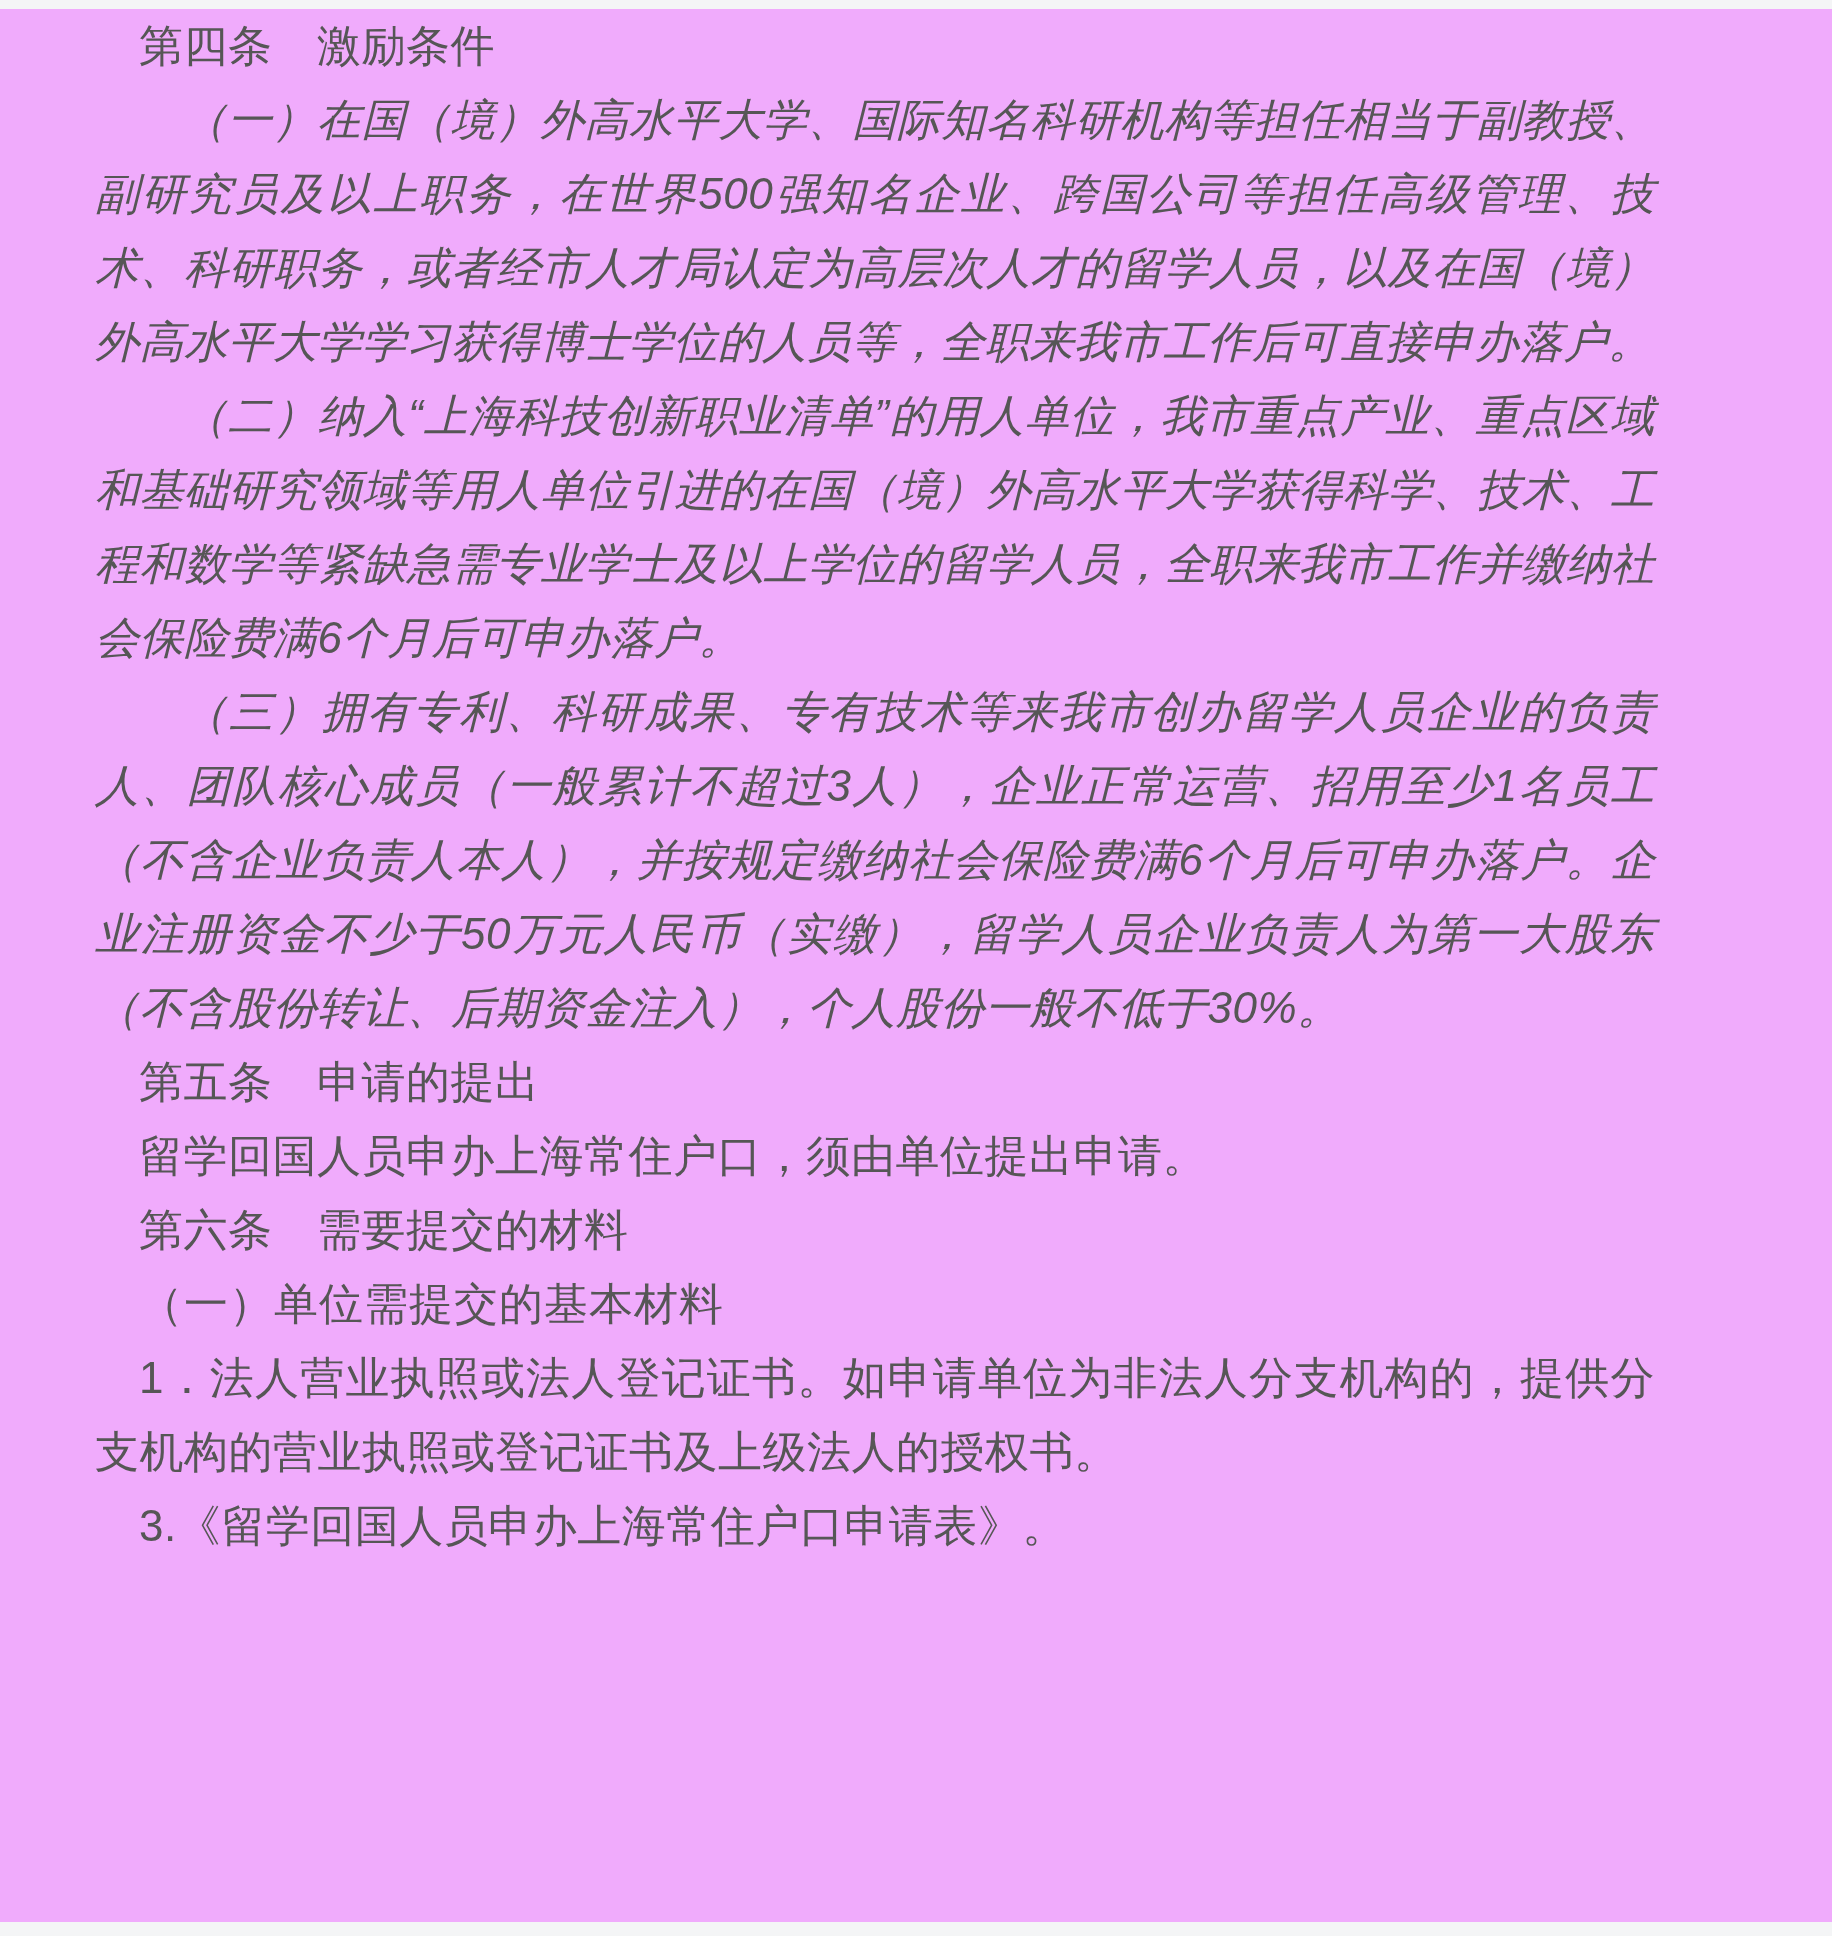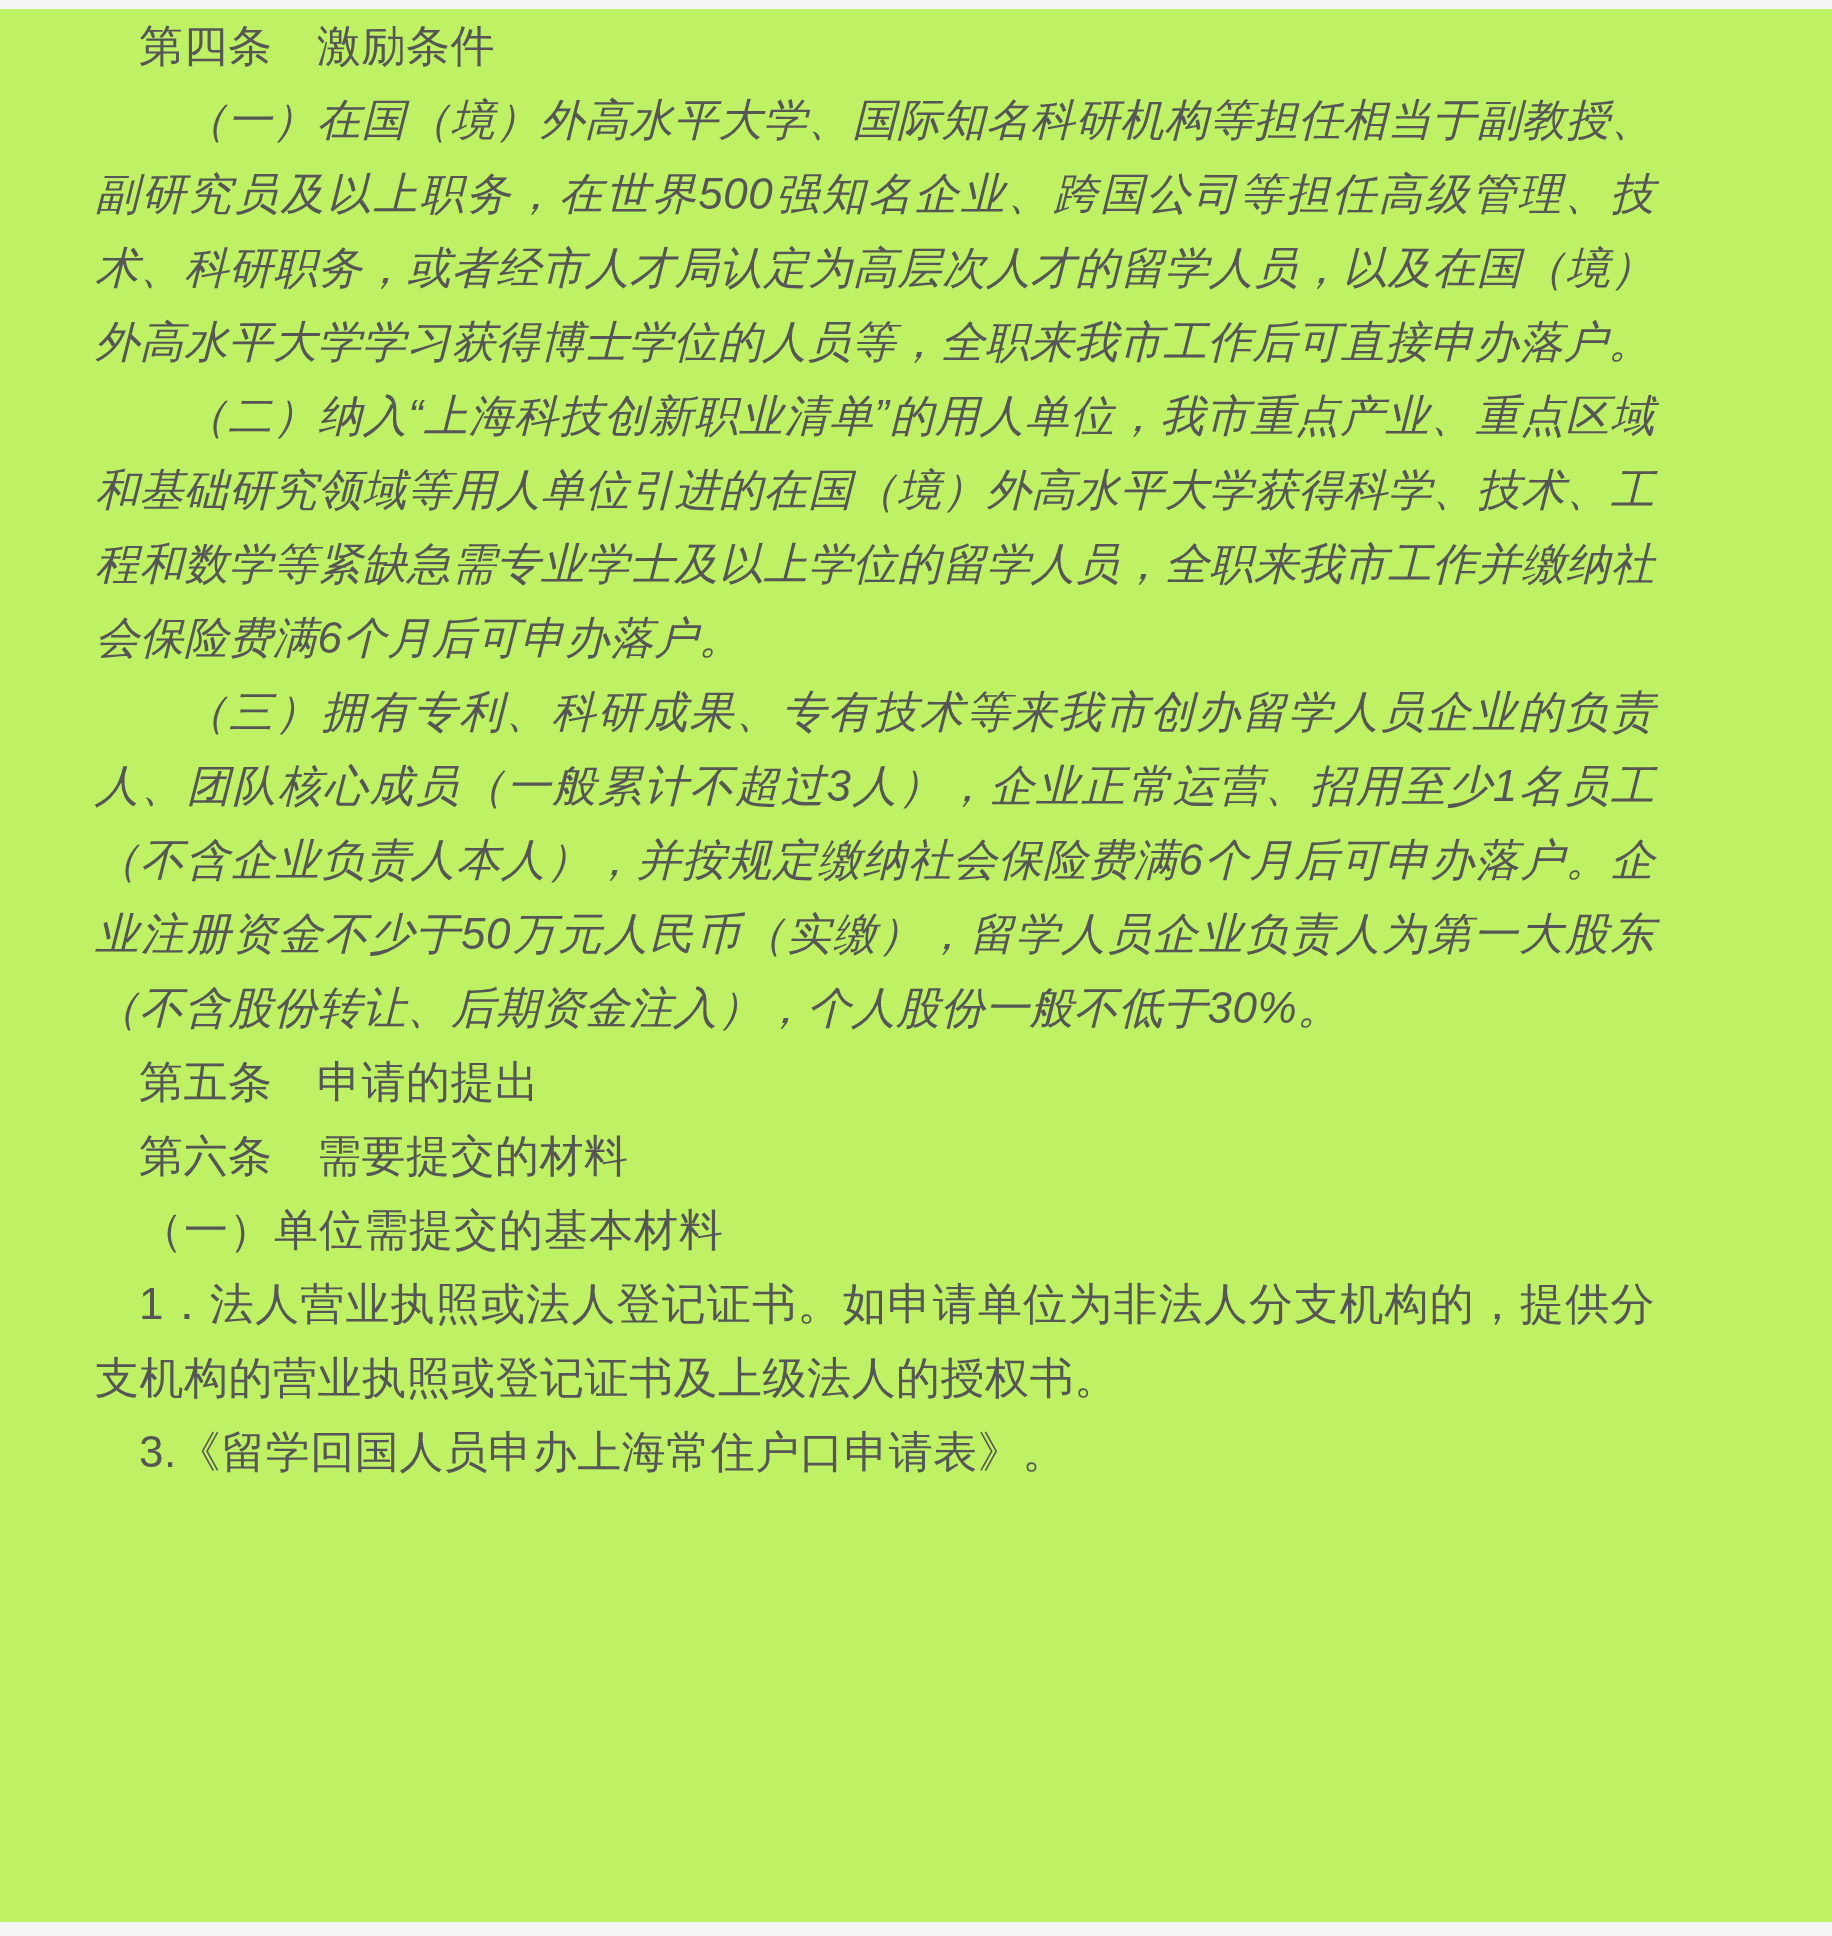--- a/index.html
+++ b/index.html
@@ -11,21 +11,21 @@
     width: 1832px;
     height: 1936px;
     font-family: "Liberation Sans", "DejaVu Sans", sans-serif;
     color: #565656;
     overflow: hidden;
   }
   #page {
     position: relative;
     width: 1832px;
     height: 1936px;
-    background: #bef264;
+    background: #f0abfc;
     box-sizing: border-box;
   }
   .edge-strip {
     position: absolute;
     left: 0;
     width: 1832px;
     height: 9px;
     background: #f4f5f6;
   }
   .edge-strip.top { top: 0; }
@@ -64,20 +64,21 @@
     <p class="para heading">第四条　激励条件</p>
 
     <p class="para indent2">（一）在国（境）外高水平大学、国际知名科研机构等担任相当于副教授、副研究员及以上职务，在世界500强知名企业、跨国公司等担任高级管理、技术、科研职务，或者经市人才局认定为高层次人才的留学人员，以及在国（境）外高水平大学学习获得博士学位的人员等，全职来我市工作后可直接申办落户。</p>
 
     <p class="para indent2">（二）纳入“上海科技创新职业清单”的用人单位，我市重点产业、重点区域和基础研究领域等用人单位引进的在国（境）外高水平大学获得科学、技术、工程和数学等紧缺急需专业学士及以上学位的留学人员，全职来我市工作并缴纳社会保险费满6个月后可申办落户。</p>
 
     <p class="para indent2">（三）拥有专利、科研成果、专有技术等来我市创办留学人员企业的负责人、团队核心成员（一般累计不超过3人），企业正常运营、招用至少1名员工（不含企业负责人本人），并按规定缴纳社会保险费满6个月后可申办落户。企业注册资金不少于50万元人民币（实缴），留学人员企业负责人为第一大股东（不含股份转让、后期资金注入），个人股份一般不低于30%。</p>
 
     <p class="para heading">第五条　申请的提出</p>
 
+    <p class="para heading">留学回国人员申办上海常住户口，须由单位提出申请。</p>
 
     <p class="para heading">第六条　需要提交的材料</p>
 
     <p class="para bold">（一）单位需提交的基本材料</p>
 
     <p class="para heading">1．法人营业执照或法人登记证书。如申请单位为非法人分支机构的，提供分支机构的营业执照或登记证书及上级法人的授权书。</p>
 
 
     <p class="para heading">3.《留学回国人员申办上海常住户口申请表》。</p>
 

